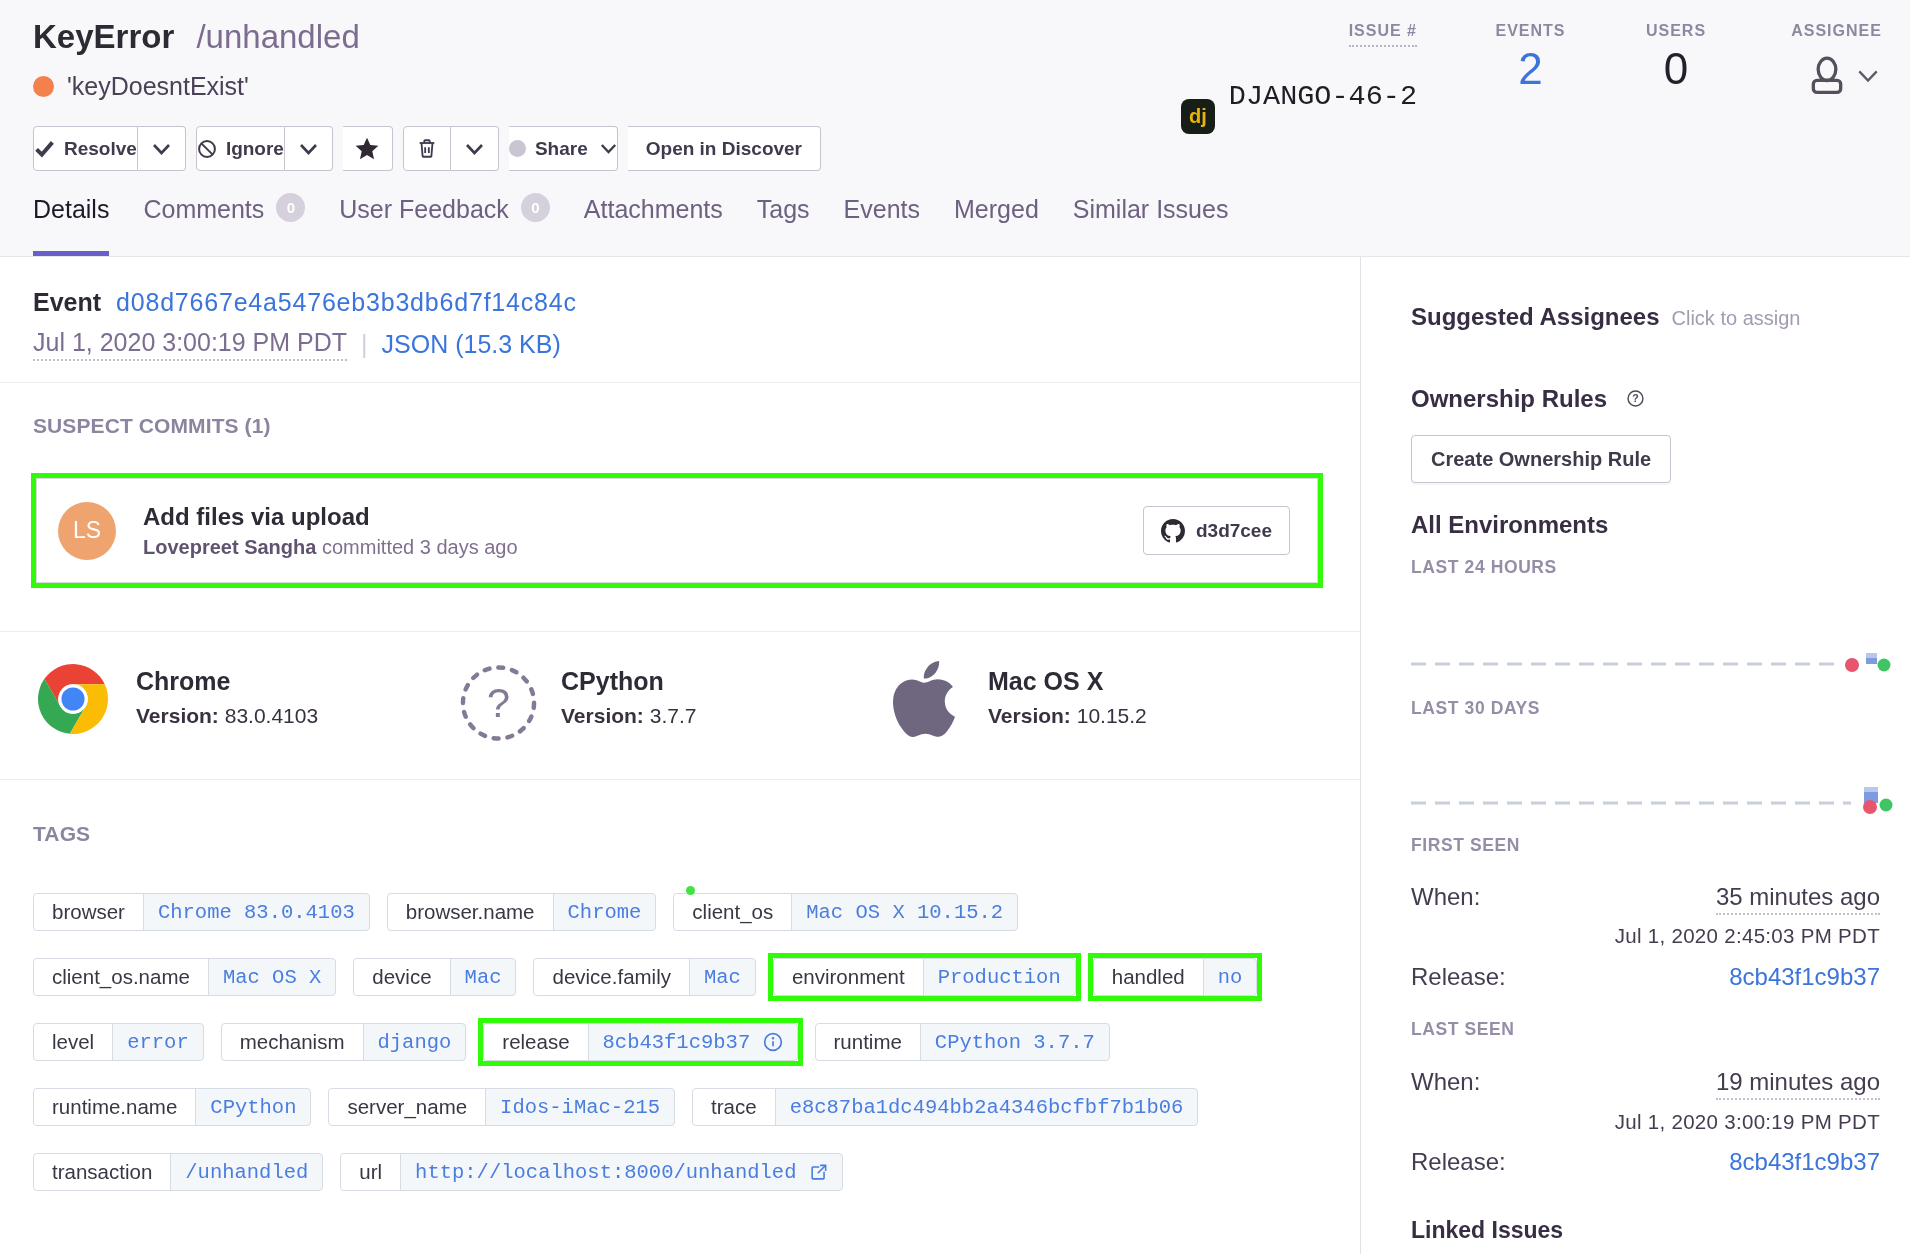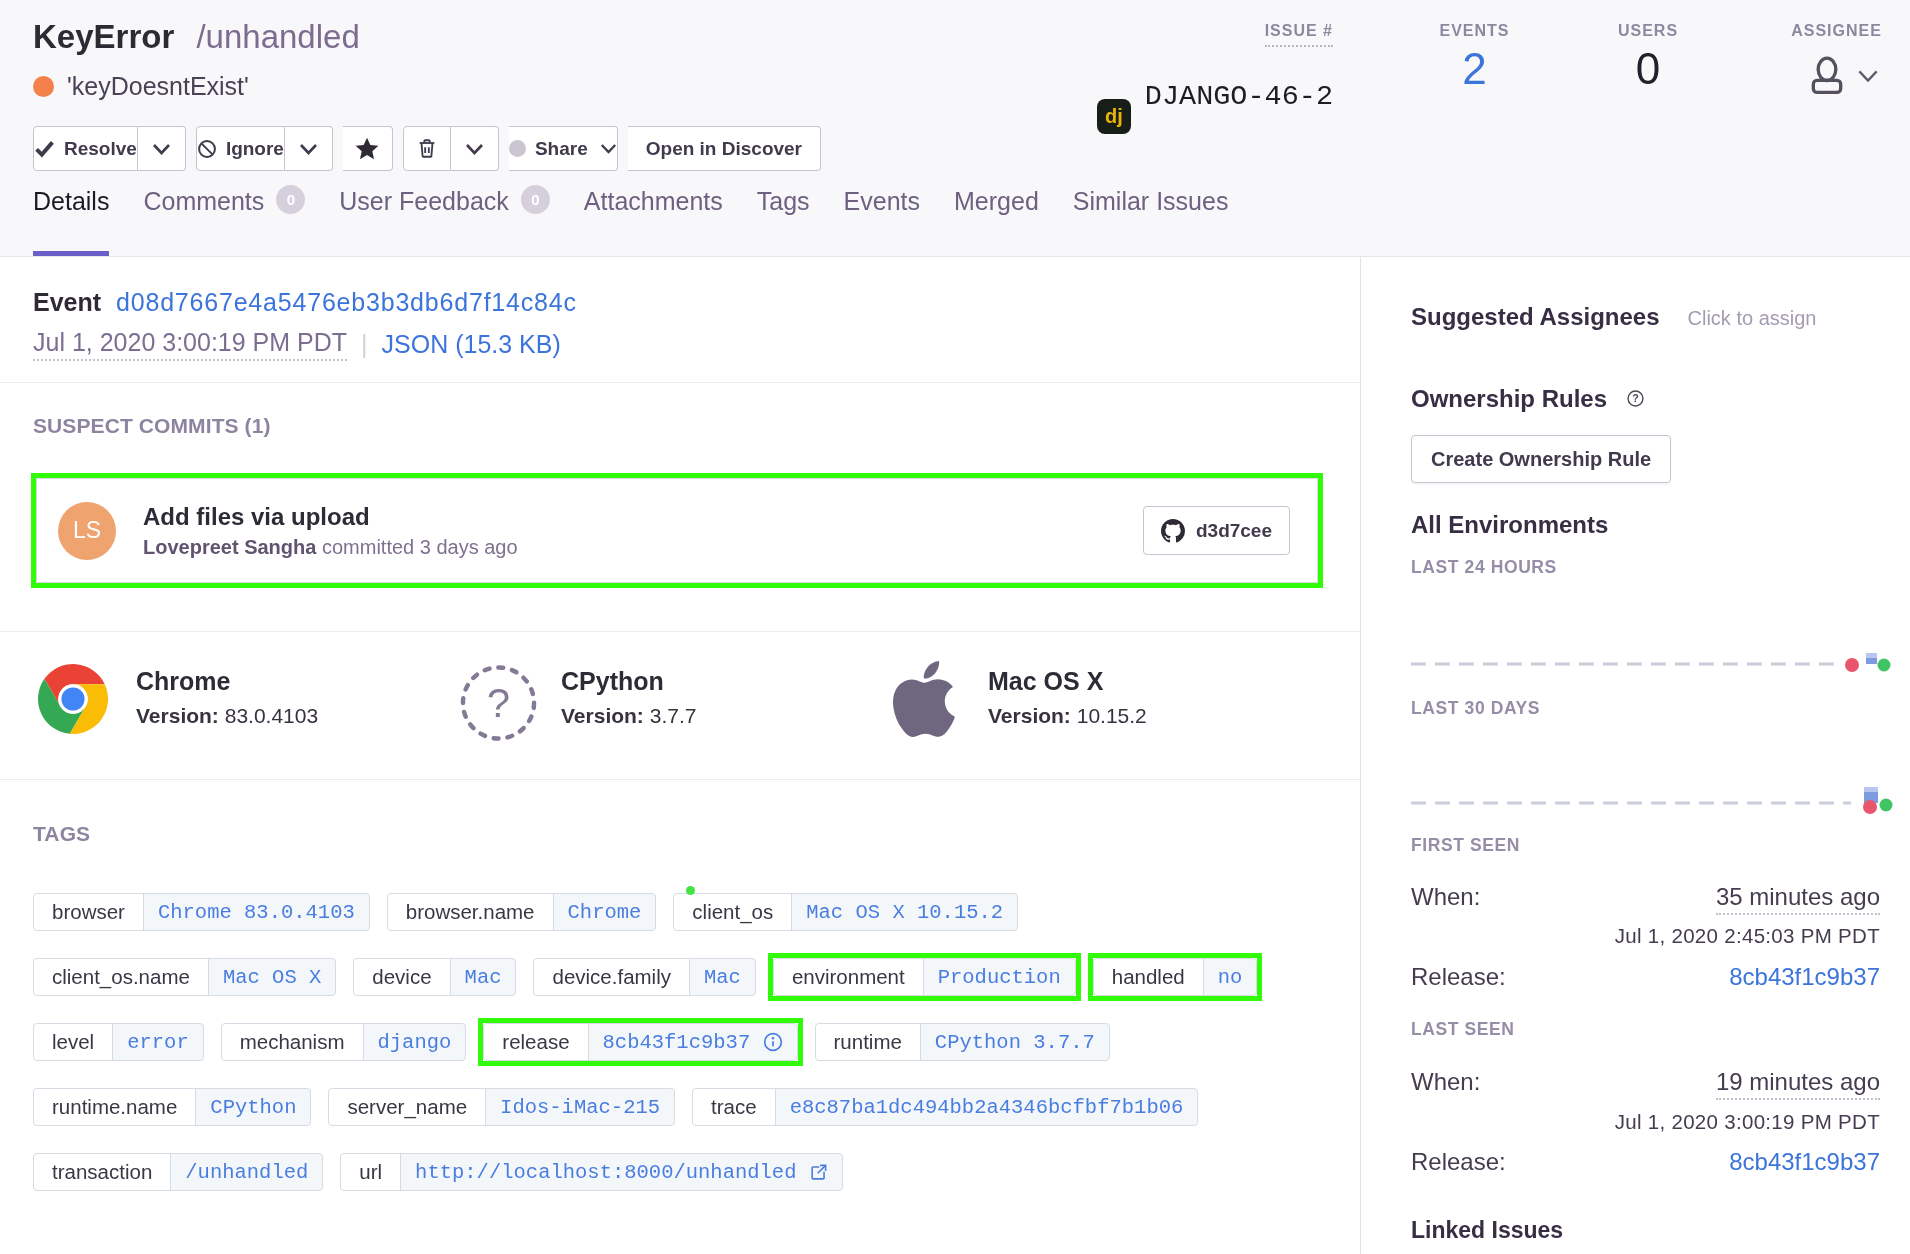--- a/index.html
+++ b/index.html
@@ -22,24 +22,24 @@
   font-size:19px; font-weight:bold; display:flex; align-items:center; justify-content:center;
   border-radius:4px; padding:0 0; }
 .bgroup .btn { border-radius:0; }
 .bgroup .btn:first-child { border-radius:4px 0 0 4px; }
 .bgroup .btn:last-child { border-radius:0 4px 4px 0; border-left:none; }
 .btn.single { border-radius:4px; }
 .btn .bicon { margin-right:9px; display:flex; }
 .btn.chev { width:48px; padding:0; }
 .tabs { position:absolute; left:33px; bottom:0; display:flex; }
 .tab { font-size:25px; color:#6e6080; margin-right:34px; padding-bottom:22px; display:flex; align-items:flex-start; }
-.tab.active { color:#1d1927; border-bottom:5px solid #6a5ec8; padding-bottom:35px; }
+.tab.active { color:#1d1927; border-bottom:5px solid #6a5ec8; padding-bottom:27px; }
 .tab .badge { background:#d6d0dd; color:#fff; font-size:15px; font-weight:bold; border-radius:50%;
   width:29px; height:29px; display:flex; align-items:center; justify-content:center; margin-left:12px; margin-top:-2px; }
-.stats { position:absolute; top:22px; right:26px; display:flex; align-items:flex-start;gap:28px; }
+.stats { position:absolute; top:22px; right:26px; display:flex; align-items:flex-start; }
 .stat { display:flex; flex-direction:column; align-items:center; }
 .stat .lbl { font-size:16px; font-weight:bold; color:#8e87a0; letter-spacing:1px; }
 .stat .val { margin-top:4px; font-size:44px; color:#23202b; }
 .stat.s-issue { align-items:flex-end; margin-right:76px; }
 .stat.s-issue .lbl { border-bottom:2px dotted #b9b3c4; padding-bottom:5px; }
 .stat.s-issue .val { display:flex; align-items:center; margin-top:12px; }
 .dj-badge { width:34px; height:35px; background:#171e17; border-radius:8px; color:#eab308;
   font-size:20px; font-weight:bold; display:flex; align-items:center; justify-content:center; margin-right:14px;margin-top:40px; }
 .s-issue .id { font-family:"Liberation Mono", monospace; font-size:28.5px; color:#1d1d25; }
 .stat.s-events { width:75px; margin-right:77px; }
@@ -95,21 +95,21 @@
 .tag .k { padding:0 18px; color:#3a3744; background:#fff; border-right:1px solid #d6dbe4;
   border-radius:4px 0 0 4px; display:flex; align-items:center; }
 .tag .v { padding:0 14px; font-family:"Liberation Mono", monospace; font-size:20.5px; color:#4a7de0;
   border-radius:0 4px 4px 0; display:flex; align-items:center; white-space:nowrap; }
 .tag.hl::after { content:""; position:absolute; inset:-6px; border:5px solid #32fb09; }
 .pulse { position:absolute; width:9px; height:9px; border-radius:50%; background:#44e344; left:686px; top:886px; }
 
 .sidebar { position:relative; flex:1; font-size:24px; color:#453c50; }
 .sb { position:absolute; left:50px; right:30px; }
 .sb-h { font-size:24px; font-weight:bold; color:#372e44; }
-.hint { font-size:20px; font-weight:normal; color:#a49bb1; margin-left:28px; }
+.hint { font-size:20px; font-weight:normal; color:#a49bb1; margin-left:12px; }
 .sb-sub { font-size:17.5px; font-weight:bold; color:#968da6; letter-spacing:0.6px; }
 .sb-row { display:flex; justify-content:space-between; align-items:flex-start; }
 .sb-row a { color:#3b74db; }
 .dotted-u { border-bottom:2px dotted #c4bfcd; padding-bottom:2px; }
 .right-txt { text-align:right; font-size:20.5px; letter-spacing:0.3px; }
 .own-btn { position:absolute; left:50px; top:178px; height:48px; padding:0 19px; background:#fff;
   border:1px solid #c9c2d1; border-radius:4px; font-size:20px; font-weight:bold; color:#413a4c;
   display:flex; align-items:center; box-shadow:0 2px 1px rgba(40,30,60,0.04); }
 </style>
 </head>

